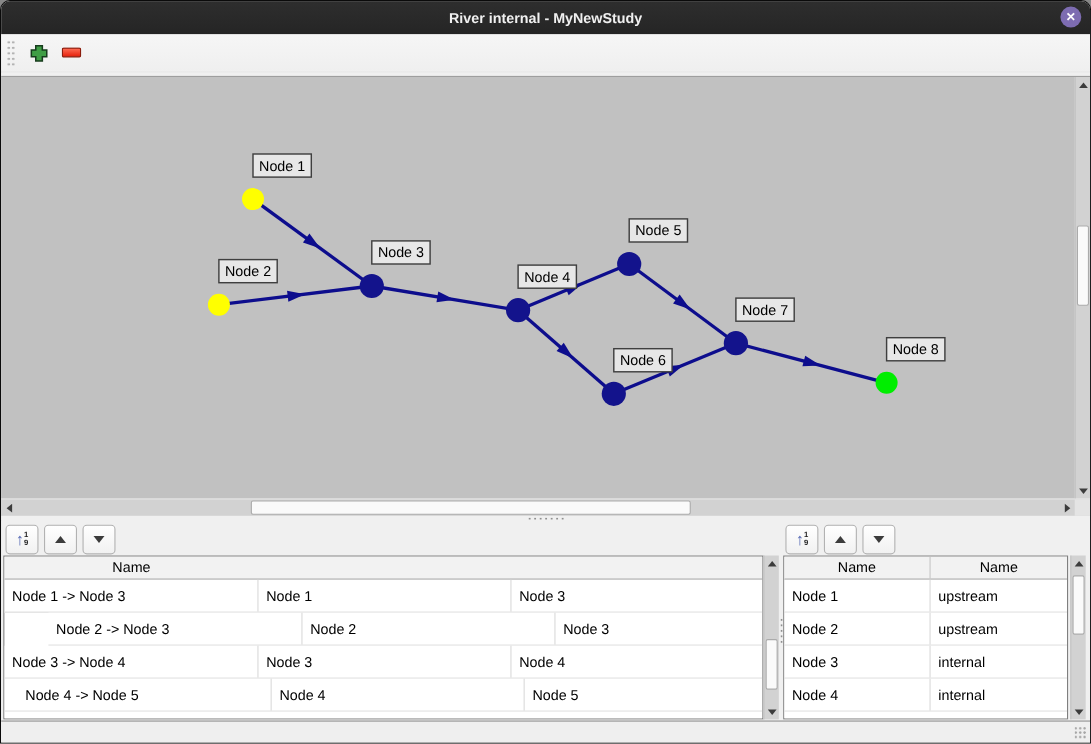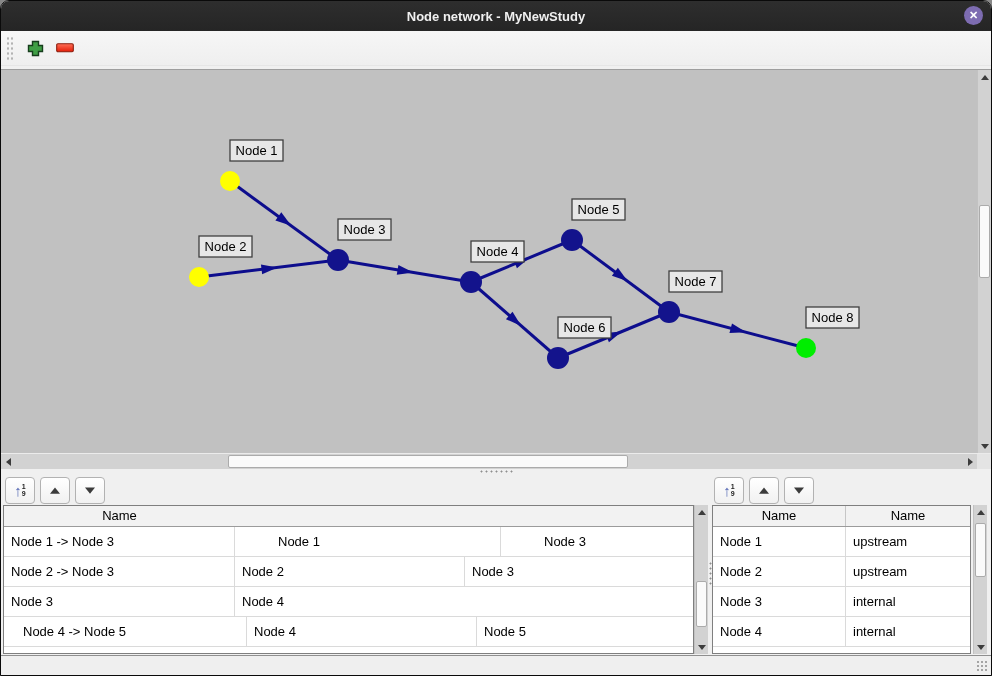--- a/index.html
+++ b/index.html
@@ -100,21 +100,21 @@
     background-image: radial-gradient(circle, #a5a5a5 1px, transparent 1.2px);
     background-size: 4px 4px; background-position: bottom right;
   }
 </style>
 </head>
 <body>
 
 <div class="window">
 
   <div class="titlebar">
-    <span class="title">Node network - MyNewStudy</span>
+    <span class="title">River internal - MyNewStudy</span>
     <span class="close-btn">
       <span>✕</span>
     </span>
   </div>
 
   <div class="toolbar">
     <span class="tb-grip"></span>
     <span class="tb-icon">
       <svg width="17" height="17" viewBox="0 0 17 17">
         <path d="M5.5 1.5 h6 v4 h4 v6 h-4 v4 h-6 v-4 h-4 v-6 h4 z" fill="#3f9e45" stroke="#173d1d" stroke-width="1.4"></path>
@@ -228,31 +228,32 @@
             </span>
           <span class="tbtn">
               <span class="tri tri-down"></span>
             </span>
         </div>
         <div class="tbl-row">
           <div class="tbl tbl-left" id="reach-table">
               <div class="thead" style="grid-template-columns: 231px 230px 228px;">
                 <div class="th">Name</div>
               </div>
-              <div class="trow" style="grid-template-columns: 231px 230px 228px; gap: 36px;">
+              <div class="trow" style="grid-template-columns: 231px 230px 228px;">
                 <div class="td">Node 1 -&gt; Node 3</div>
                 <div class="td">Node 1</div>
                 <div class="td">Node 3</div>
               </div>
-              <div class="trow" style="grid-template-columns: 231px 230px 228px;">
+              <div class="trow" style="grid-template-columns: 231px 230px 228px; margin-left: 40px;">
                 <div class="td">Node 2 -&gt; Node 3</div>
                 <div class="td">Node 2</div>
                 <div class="td">Node 3</div>
               </div>
               <div class="trow" style="grid-template-columns: 231px 230px 228px;">
+                <div class="td">Node 3 -&gt; Node 4</div>
                 <div class="td">Node 3</div>
                 <div class="td">Node 4</div>
               </div>
               <div class="trow" style="grid-template-columns: 231px 230px 228px; padding-left: 12px;">
                 <div class="td">Node 4 -&gt; Node 5</div>
                 <div class="td">Node 4</div>
                 <div class="td">Node 5</div>
               </div>
               <div class="trow-partial"></div>
             </div>

